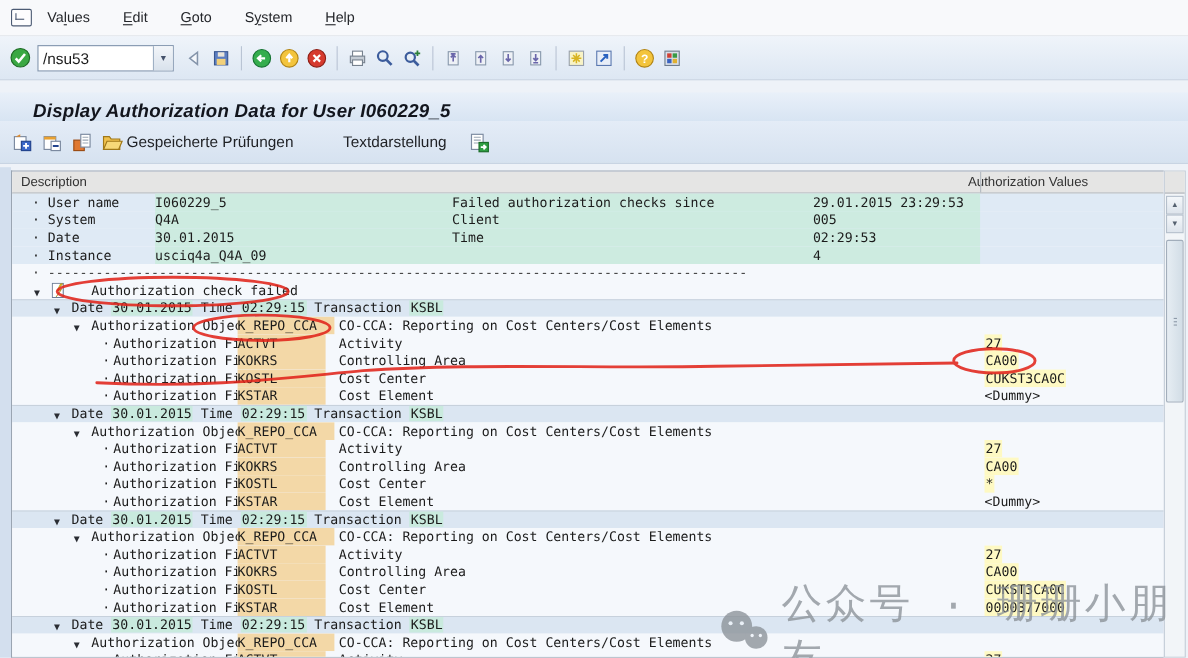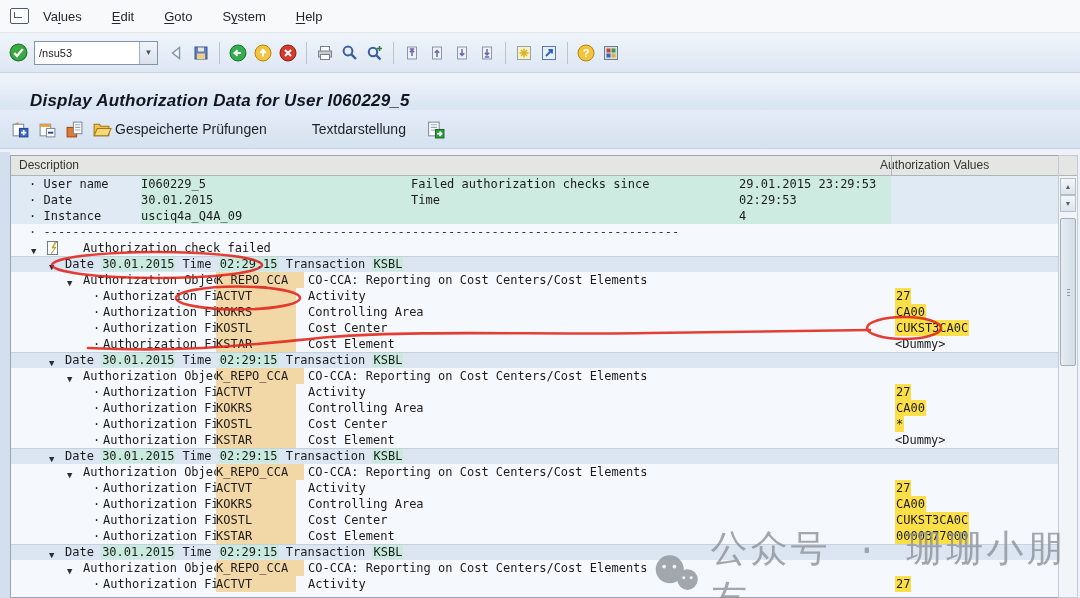--- a/index.html
+++ b/index.html
@@ -15,21 +15,21 @@
   .sysicon:before{content:"";position:absolute;left:3px;top:3px;width:7px;height:5px;border-left:1.5px solid #4c5b74;border-bottom:1.5px solid #4c5b74;}
   .menu-item{font-size:13px;color:#25272b;margin-right:30px;cursor:default;}
   .menu-item u{text-decoration:underline;text-underline-offset:2px;}
   
   .toolbar{position:absolute;top:33px;left:0;right:0;height:39px;
     background:linear-gradient(#eff4fa,#dde7f3);border-bottom:1px solid #c9d4e2;
     display:flex;align-items:center;padding:0 7px;gap:3px;}
   .tbicon{width:22px;height:22px;display:flex;align-items:center;justify-content:center;border-radius:3px;}
   .tbsep{width:1px;height:22px;background:#b9c4d4;margin:0 4px;}
   .cmdwrap{display:flex;align-items:center;height:22px;background:#fff;border:1px solid #7f93ad;margin:0 4px 0 2px;}
-  .cmdfield{width:96px;height:100%;border:0;outline:none;font-family:"Liberation Sans",sans-serif;font-size:11px;padding:0 4px;color:#1c1c1c;background:transparent;}
+  .cmdfield{width:96px;height:100%;border:0;outline:none;font-family:"Liberation Sans",sans-serif;font-size:14px;padding:0 4px;color:#1c1c1c;background:transparent;}
   .cmddrop{width:17px;height:100%;border-left:1px solid #9fb0c4;background:linear-gradient(#f2f5f9,#d9e2ec);display:flex;align-items:center;justify-content:center;font-size:8px;color:#45526b;}
   
   .titlebar{position:absolute;top:84px;left:0;right:0;height:33px;
     background:linear-gradient(#e9f0f9,#d3e1f1);border-bottom:1px solid #bac9db;display:flex;align-items:center;}
   .title{margin-left:30px;font-size:17px;font-weight:bold;font-style:italic;color:#12151d;letter-spacing:.2px;}
   
   .appbar{position:absolute;top:110px;left:0;right:0;height:38px;
     background:linear-gradient(#e4ecf7,#d6e2f0);border-bottom:1px solid #c4d1e0;
     display:flex;align-items:center;padding-left:9px;gap:5px;}
   .appbtn{display:flex;align-items:center;gap:3px;cursor:default;}
@@ -42,21 +42,21 @@
   .gridhead{position:relative;height:19px;background:#e5e5e4;border-bottom:1px solid #aeb4ba;
     font-family:"Liberation Sans",sans-serif;font-size:12px;color:#333;}
   .gridhead .h1{position:absolute;left:8px;top:2px;}
   .gridhead .h2{position:absolute;left:869px;top:2px;}
   .gridhead .coldiv{position:absolute;left:880px;top:0;bottom:0;width:1px;background:#b2b8bf;}
   .row{position:relative;height:16px;line-height:16px;white-space:pre;}
   .ab{position:absolute;top:0;white-space:pre;}
   .inforow{background:#dfeaf5;}
   .cyanstrip{position:absolute;left:130px;width:750px;top:0;bottom:0;background:#cdebe0;}
   .hl-cyan{background:#c9eade;padding:0 1px;}
-  .hl-salmon{background:#fde047;padding:0 1px;}
+  .hl-salmon{background:#fef9c3;padding:0 1px;}
   .daterow{background:#dbe6f2;box-shadow:inset 0 1px 0 #c7d1dc;}
   .plainrow{background:#f5f8fc;}
   .arrow{color:#2a2d33;font-size:9px;}
   .peachname{display:inline-block;width:80px;background:#f3d8a7;}
   
   .vscroll{position:absolute;right:2px;top:155px;bottom:0;width:18px;background:#f2f5f8;border:1px solid #c3ccd6;}
   .vcorner{position:absolute;top:0;left:0;right:0;height:19px;background:#e5e5e4;border-bottom:1px solid #aeb4ba;}
   .vbtn{position:absolute;left:1px;right:1px;height:15px;background:linear-gradient(#f4f7fa,#dde4ec);border:1px solid #b4bfcb;
     display:flex;align-items:center;justify-content:center;font-size:7px;color:#55616f;}
   .vthumb{position:absolute;left:1px;right:1px;top:62px;height:146px;background:linear-gradient(90deg,#e6edf3,#d2dde6);
@@ -257,20 +257,27 @@
   <div id="grid-body">
       <div class="row inforow">
     <span class="cyanstrip"></span>
     <span class="ab" style="left:18px">· User name</span>
     <span class="ab" style="left:130px">I060229_5</span>
     <span class="ab" style="left:400px">Failed authorization checks since</span>
     <span class="ab" style="left:728px">29.01.2015 23:29:53</span>
   </div>
       <div class="row inforow">
     <span class="cyanstrip"></span>
+    <span class="ab" style="left:18px">· System</span>
+    <span class="ab" style="left:130px">Q4A</span>
+    <span class="ab" style="left:400px">Client</span>
+    <span class="ab" style="left:728px">005</span>
+  </div>
+      <div class="row inforow">
+    <span class="cyanstrip"></span>
     <span class="ab" style="left:18px">· Date</span>
     <span class="ab" style="left:130px">30.01.2015</span>
     <span class="ab" style="left:400px">Time</span>
     <span class="ab" style="left:728px">02:29:53</span>
   </div>
       <div class="row inforow">
     <span class="cyanstrip"></span>
     <span class="ab" style="left:18px">· Instance</span>
     <span class="ab" style="left:130px">usciq4a_Q4A_09</span>
     <span class="ab" style="left:728px">4</span>

